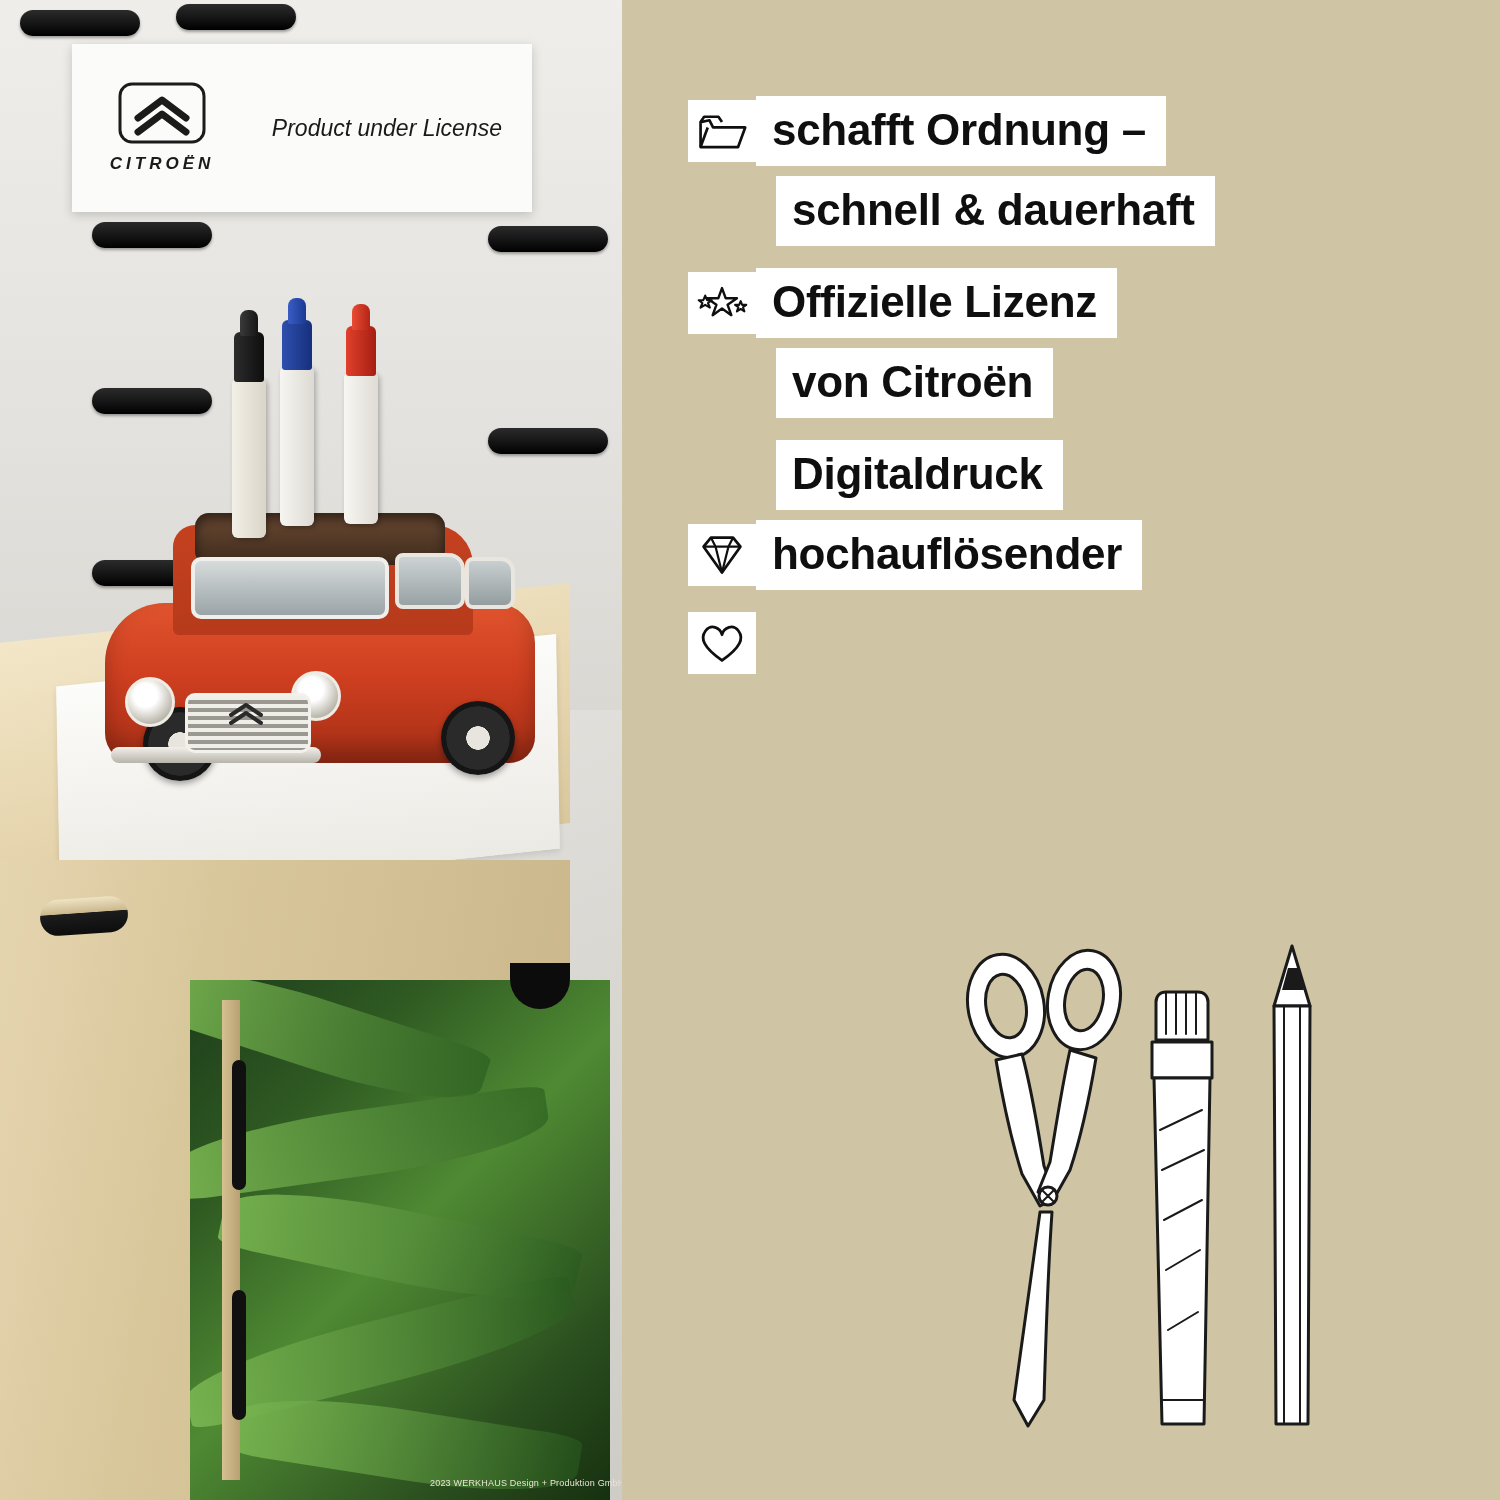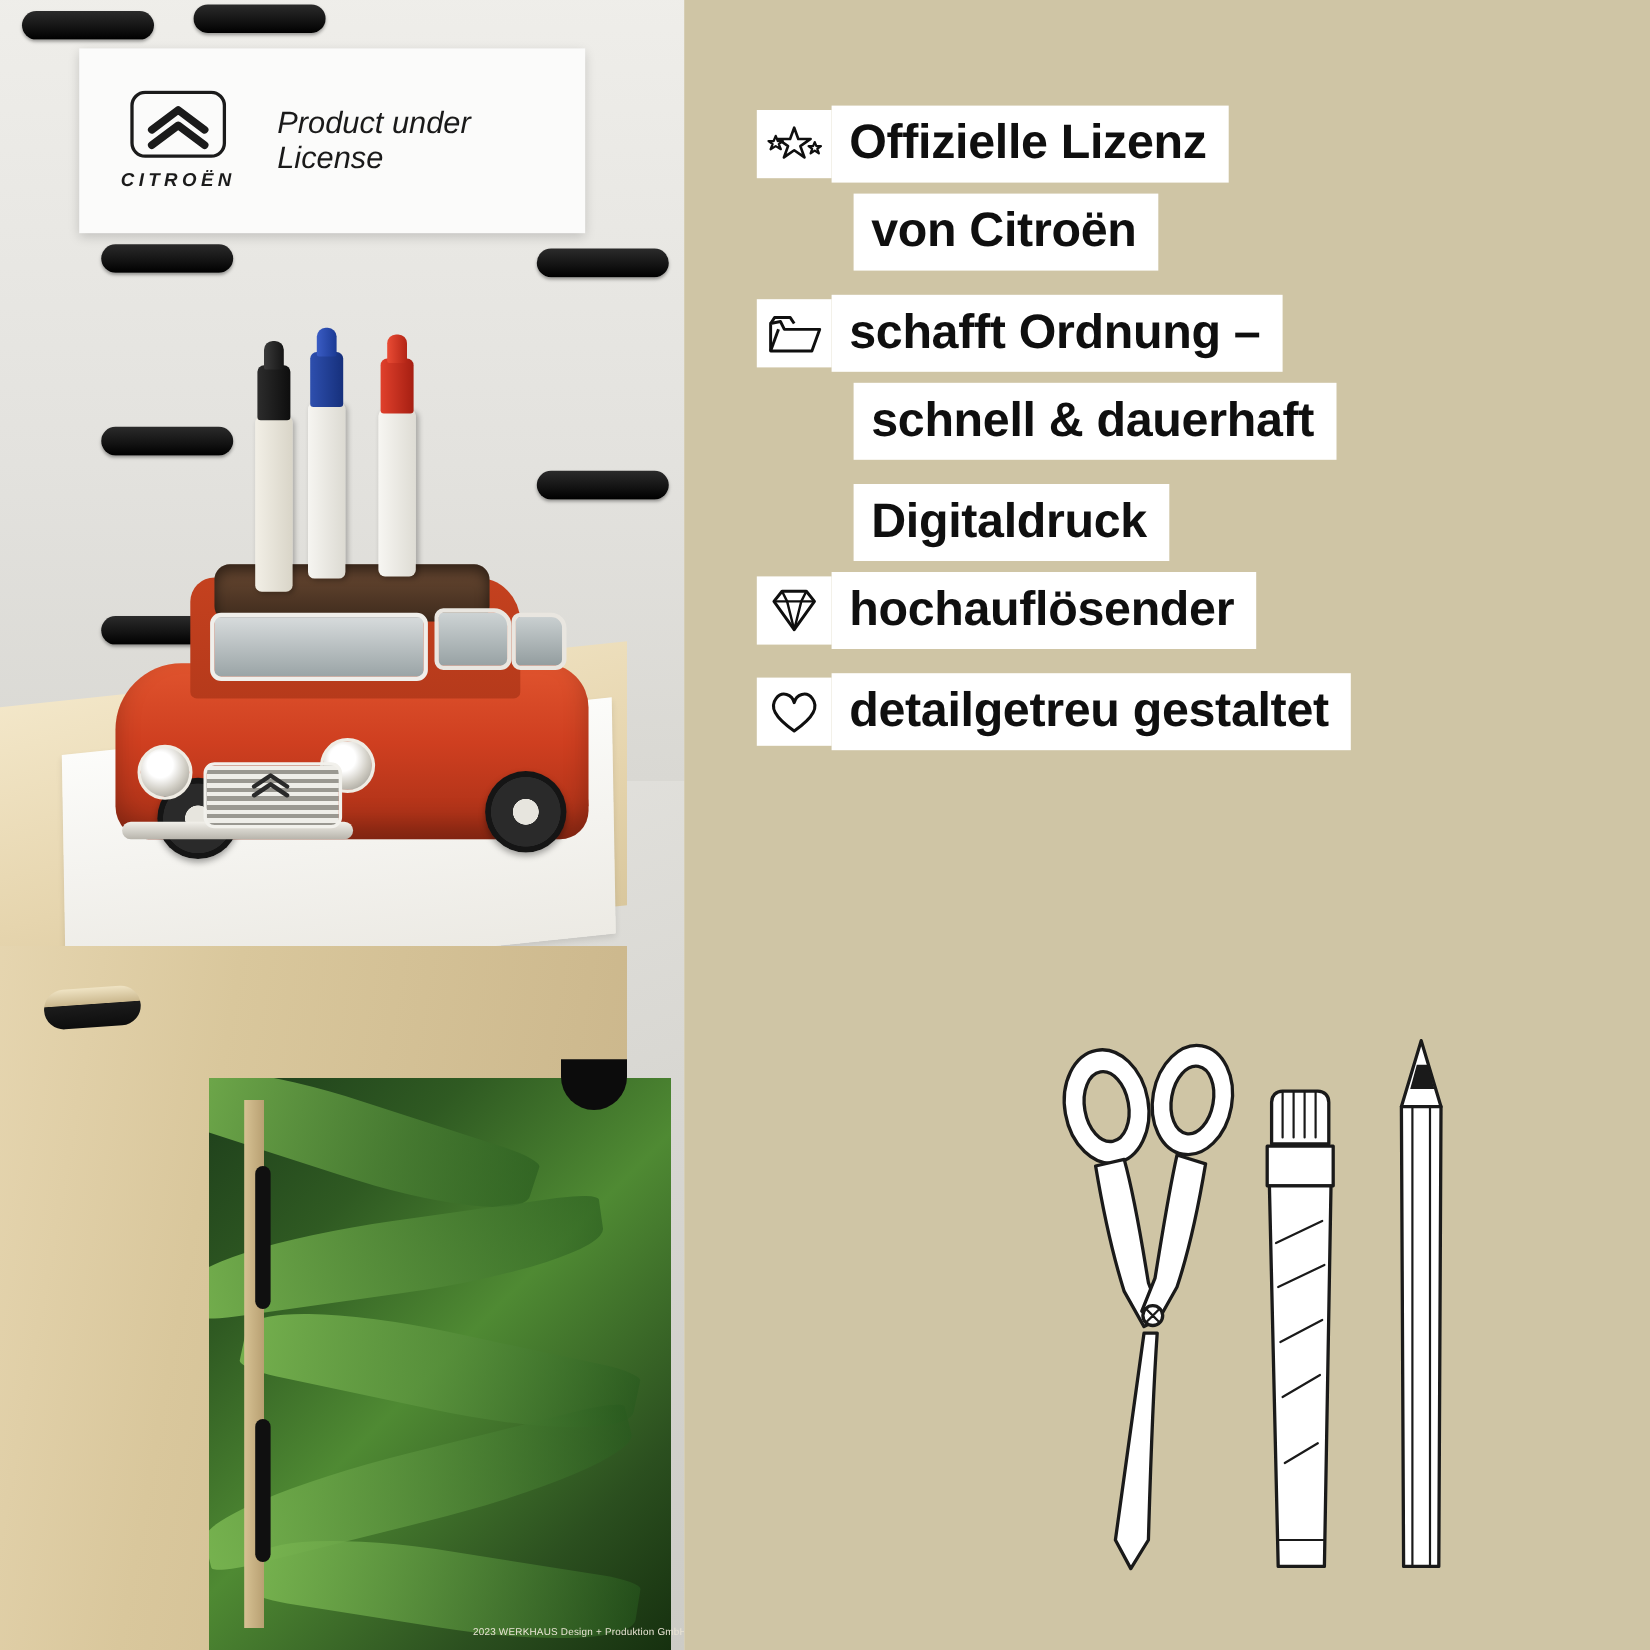--- a/index.html
+++ b/index.html
@@ -81,24 +81,24 @@
   .brand-name {
     font-size: 17px;
     letter-spacing: 4px;
     color: #1b1b1b;
     font-weight: 700;
     font-style: italic;
   }
   .license-text {
     flex: 1;
     font-style: italic;
-    font-size: 28px;
+    font-size: 23px;
     color: #1a1a1a;
-    text-align: left;
-    padding-right: 16px;
+    text-align: right;
+    padding-right: 30px;
   }
   .wood-top {
     position: absolute;
     left: -30px;
     top: 646px;
     width: 600px;
     height: 240px;
     background: linear-gradient(170deg, #f3e7c9 0%, #e6d5ae 60%, #d9c79d 100%);
     transform: skewY(-6deg);
     transform-origin: left top;
@@ -485,46 +485,46 @@
     <div class="copyright">2023 WERKHAUS Design + Produktion GmbH / 100</div>
   </div>
 
   <div class="right-panel">
 
     <div class="features">
 
       <div class="feature">
         <div class="feature-line">
           <div class="icon-box">
+            <svg viewBox="0 0 56 48" width="50" height="44" aria-hidden="true">
+              <path d="M4 14 L4 42 L46 42 L54 20 L18 20 L14 12 L4 14 Z" fill="none" stroke="#0f0f0f" stroke-width="3" stroke-linejoin="round"></path>
+              <path d="M4 14 L8 8 L24 8 L28 14" fill="none" stroke="#0f0f0f" stroke-width="3" stroke-linejoin="round"></path>
+              <path d="M4 42 L12 20" fill="none" stroke="#0f0f0f" stroke-width="3"></path>
+            </svg>
+          </div>
+          <div class="chip">schafft Ordnung –</div>
+        </div>
+        <div class="feature-line indent">
+          <div class="chip">schnell &amp; dauerhaft</div>
+        </div>
+      </div>
+
+      <div class="feature">
+        <div class="feature-line">
+          <div class="icon-box">
             <svg viewBox="0 0 60 44" width="56" height="42" aria-hidden="true">
               <path d="M30 6 L34 17 L46 17 L36 24 L40 35 L30 28 L20 35 L24 24 L14 17 L26 17 Z" fill="none" stroke="#0f0f0f" stroke-width="2.6" stroke-linejoin="round"></path>
               <path d="M12 14 L14 19 L19 19 L15 22 L17 27 L12 24 L7 27 L9 22 L5 19 L10 19 Z" fill="none" stroke="#0f0f0f" stroke-width="2.2" stroke-linejoin="round"></path>
               <path d="M50 20 L51.6 24 L56 24 L52.5 26.6 L54 31 L50 28.4 L46 31 L47.5 26.6 L44 24 L48.4 24 Z" fill="none" stroke="#0f0f0f" stroke-width="2.2" stroke-linejoin="round"></path>
             </svg>
           </div>
           <div class="chip">Offizielle Lizenz</div>
         </div>
         <div class="feature-line indent">
           <div class="chip">von Citroën</div>
-        </div>
-      </div>
-
-      <div class="feature">
-        <div class="feature-line">
-          <div class="icon-box">
-            <svg viewBox="0 0 56 48" width="50" height="44" aria-hidden="true">
-              <path d="M4 14 L4 42 L46 42 L54 20 L18 20 L14 12 L4 14 Z" fill="none" stroke="#0f0f0f" stroke-width="3" stroke-linejoin="round"></path>
-              <path d="M4 14 L8 8 L24 8 L28 14" fill="none" stroke="#0f0f0f" stroke-width="3" stroke-linejoin="round"></path>
-              <path d="M4 42 L12 20" fill="none" stroke="#0f0f0f" stroke-width="3"></path>
-            </svg>
-          </div>
-          <div class="chip">schafft Ordnung –</div>
-        </div>
-        <div class="feature-line indent">
-          <div class="chip">schnell &amp; dauerhaft</div>
         </div>
       </div>
 
       <div class="feature">
         <div class="feature-line indent">
           <div class="chip">Digitaldruck</div>
         </div>
         <div class="feature-line">
           <div class="icon-box">
             <svg viewBox="0 0 56 50" width="52" height="46" aria-hidden="true">
@@ -537,21 +537,20 @@
         </div>
       </div>
 
       <div class="feature">
         <div class="feature-line">
           <div class="icon-box">
             <svg viewBox="0 0 56 50" width="52" height="46" aria-hidden="true">
               <path d="M28 44 C8 30 4 20 10 12 C16 4 26 8 28 16 C30 8 40 4 46 12 C52 20 48 30 28 44 Z" fill="none" stroke="#0f0f0f" stroke-width="3" stroke-linejoin="round"></path>
             </svg>
           </div>
-          <div class="chip">detailgetreu gestaltet</div>
         </div>
       </div>
 
     </div>
 
     <div class="tools">
       <svg viewBox="0 0 420 520" width="420" height="520" aria-hidden="true">
         <g fill="#ffffff" stroke="#1a1a1a" stroke-width="3" stroke-linejoin="round" stroke-linecap="round">
 
           <g>

